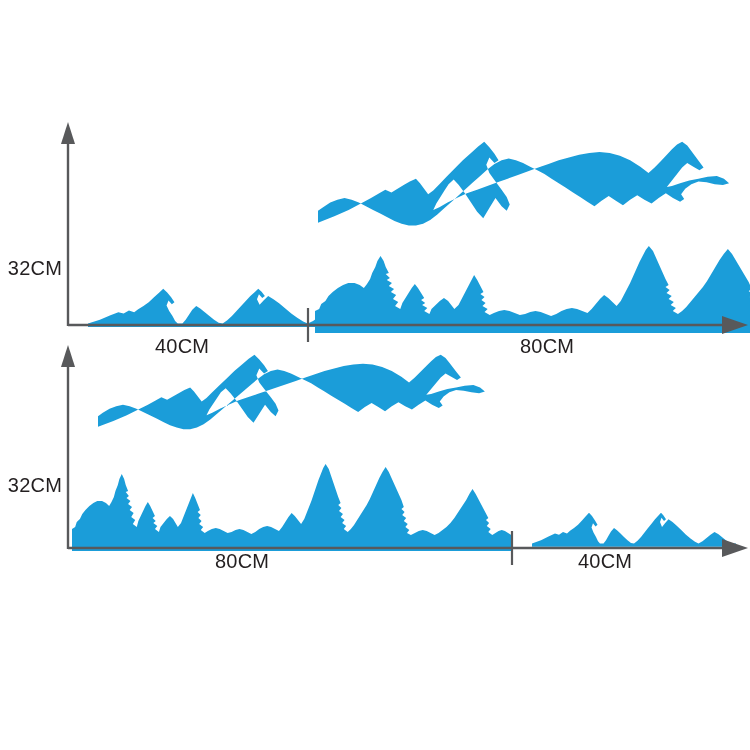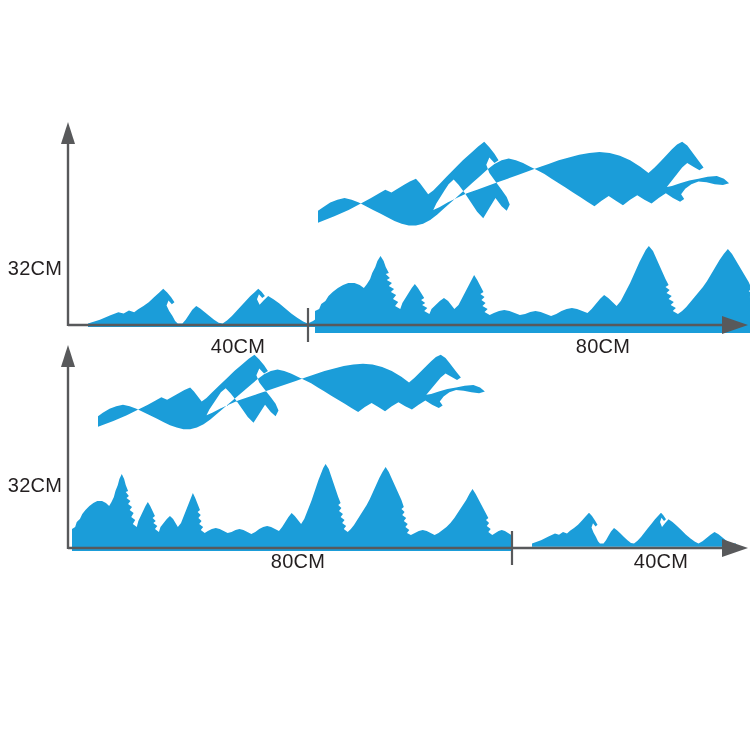--- a/index.html
+++ b/index.html
@@ -35,21 +35,21 @@
   .axis-label {
     position: absolute;
     font-family: "Liberation Sans", sans-serif;
     font-size: 20px;
     color: #231f20;
     letter-spacing: 0.2px;
     white-space: nowrap;
     line-height: 1;
   }
   .y-label { text-align: right; }
-  .x-label { text-align: right; }
+  .x-label { text-align: left; }
 
   
   #top-y-label   { left: 0px;   top: 148px; width: 62px; }
   #top-x-label-1 { left: 155px; top: 226px; width: 110px; }
   #top-x-label-2 { left: 520px; top: 226px; width: 110px; }
 
   
   #bot-y-label   { left: 0px;   top: 142px; width: 62px; }
   #bot-x-label-1 { left: 215px; top: 218px; width: 110px; }
   #bot-x-label-2 { left: 578px; top: 218px; width: 110px; }

